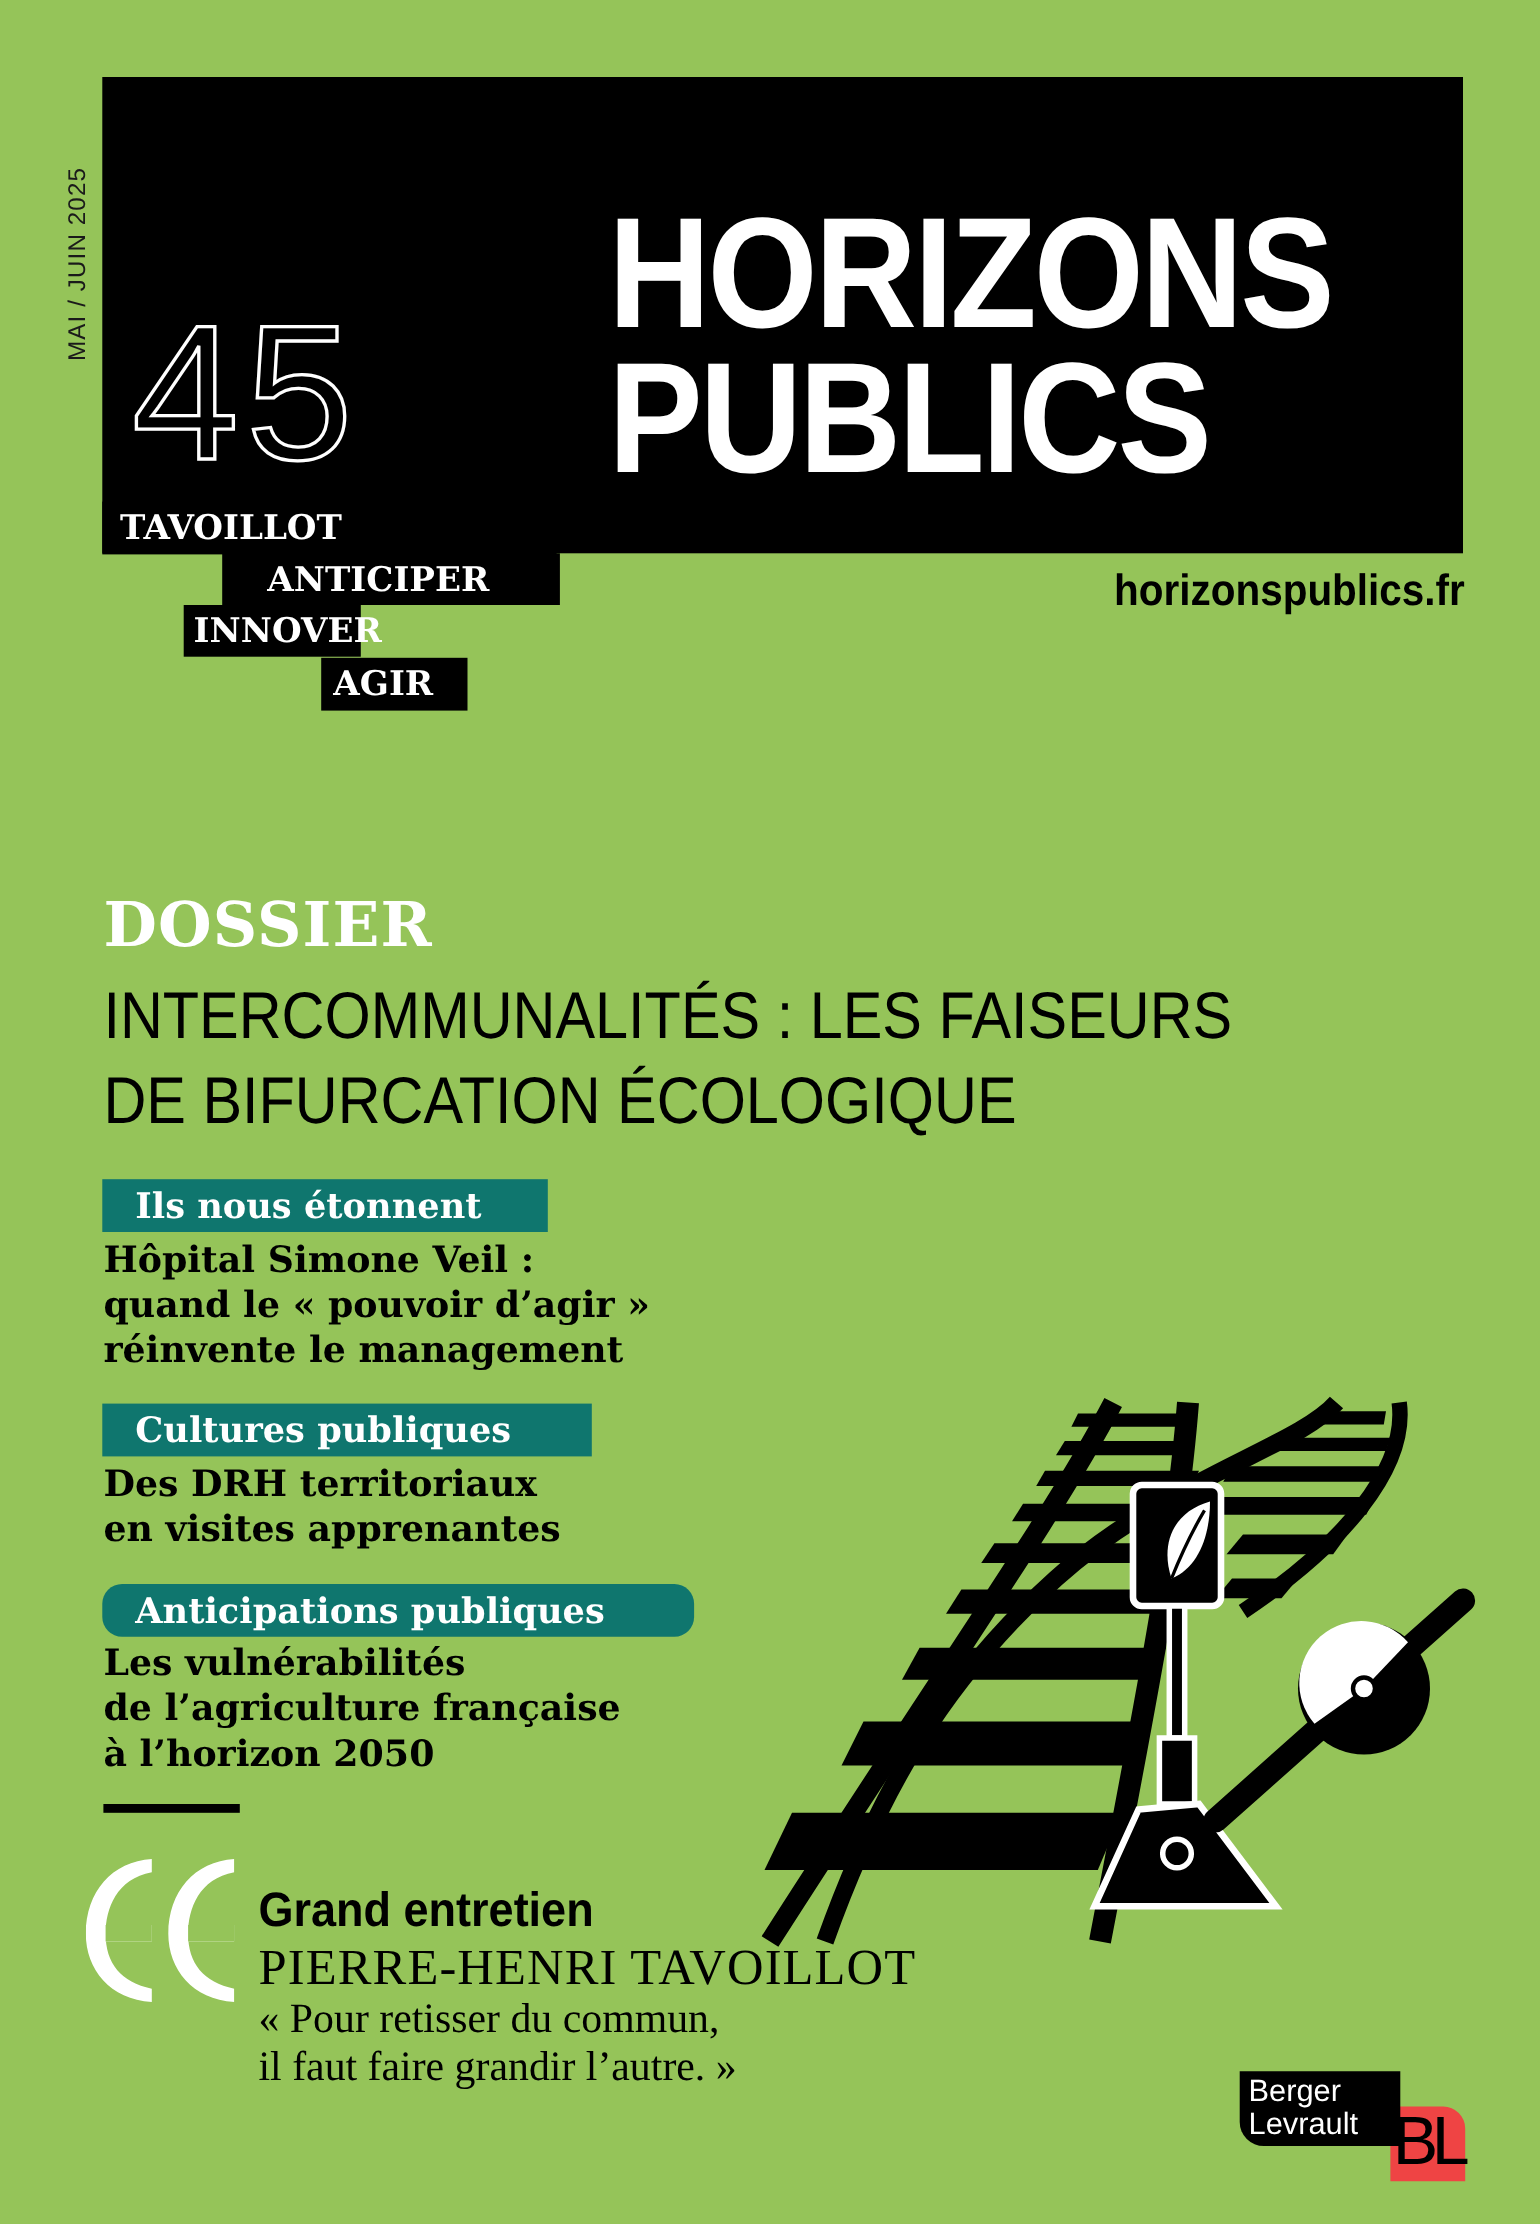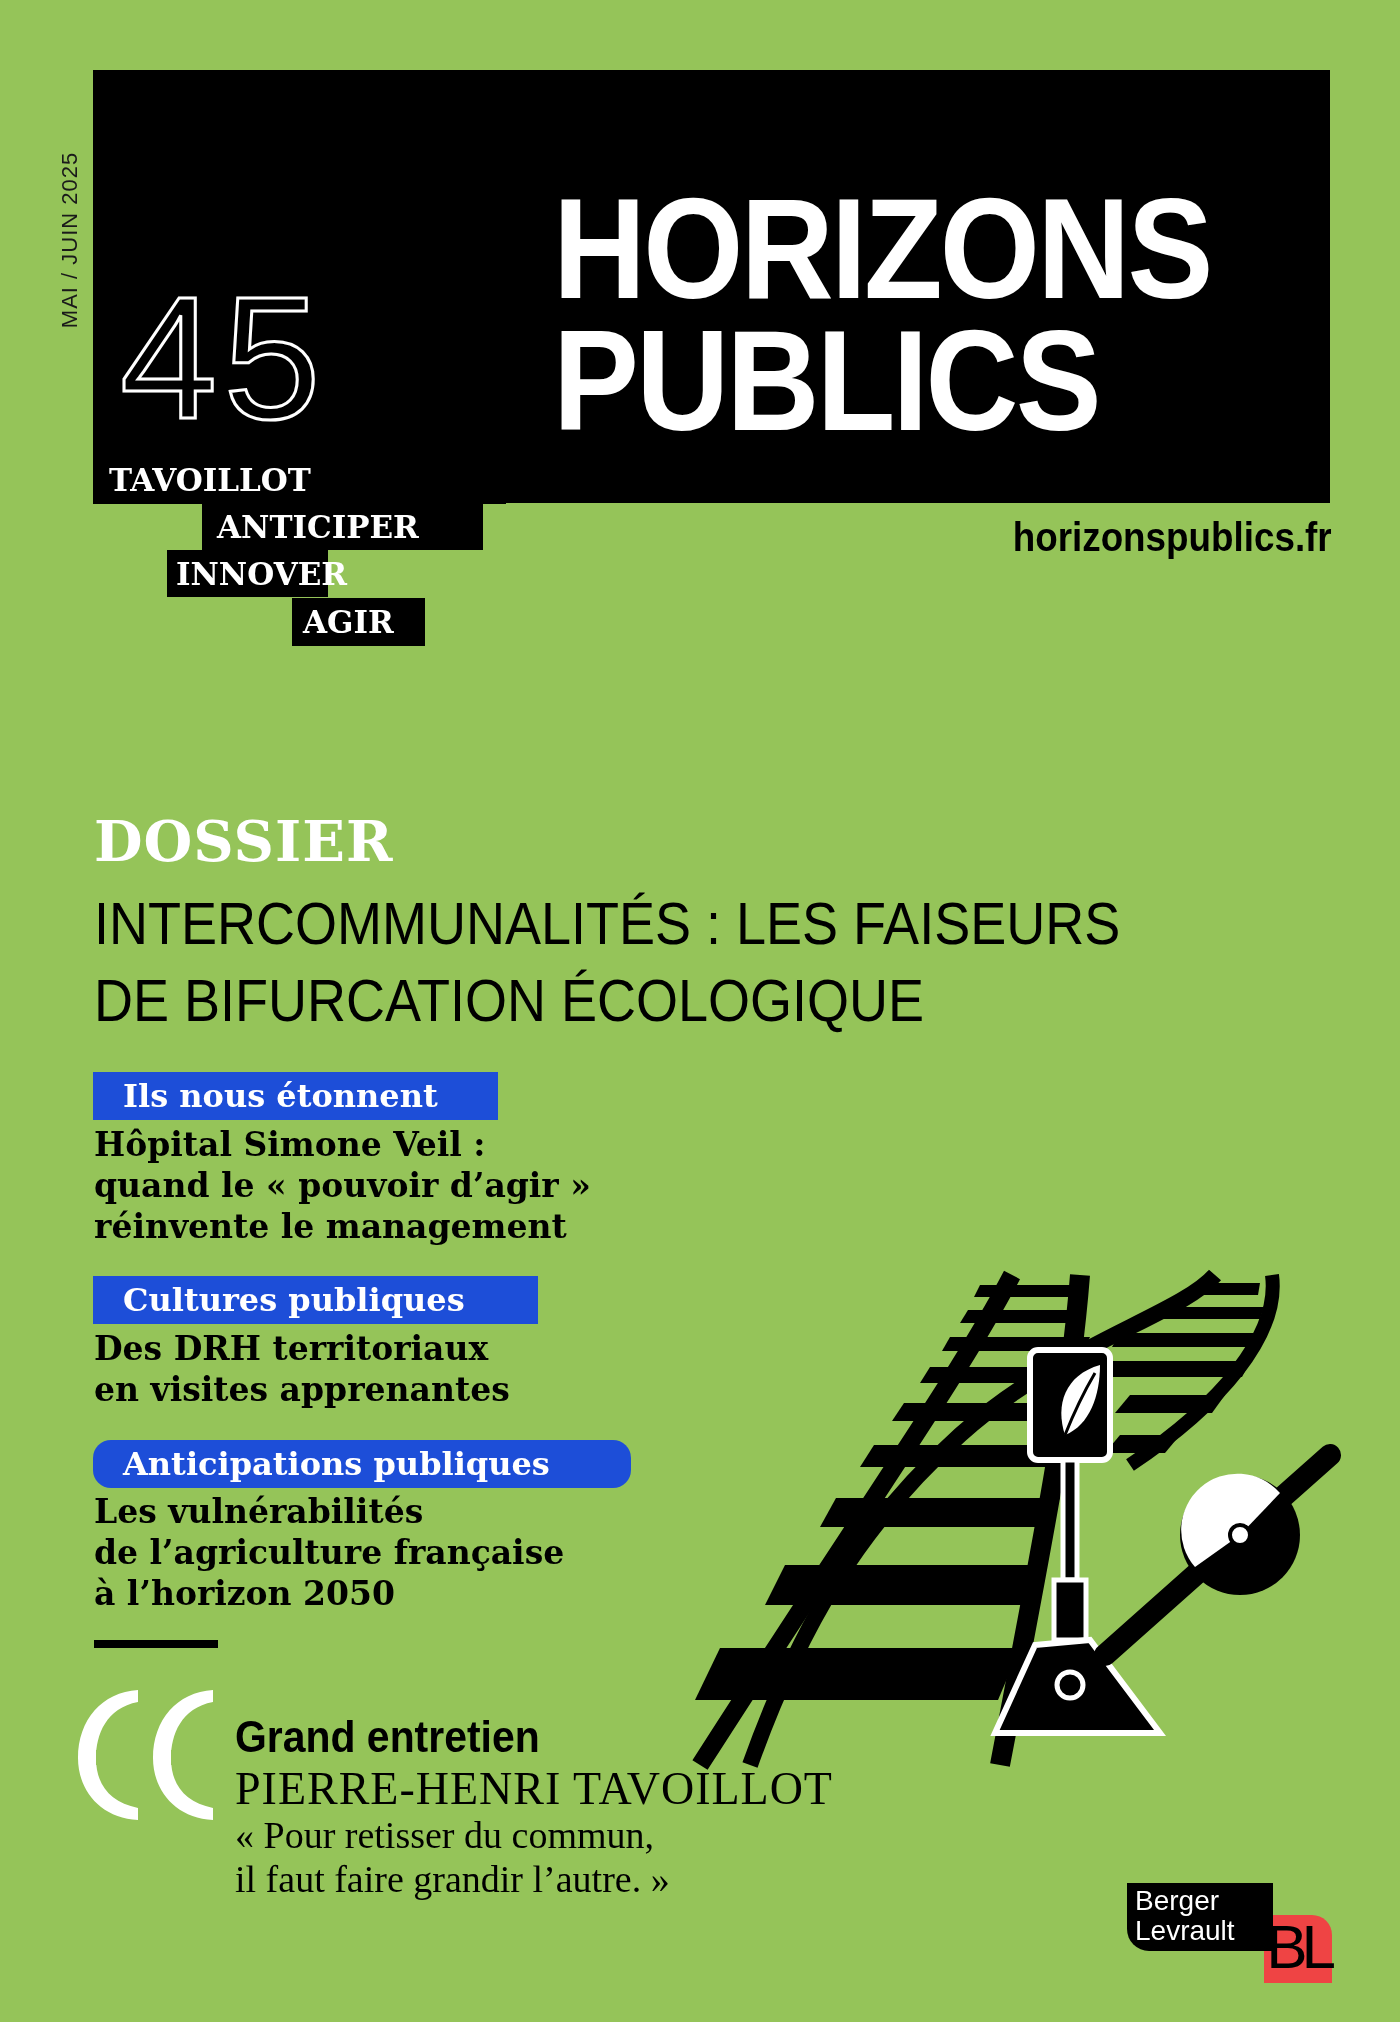--- a/index.html
+++ b/index.html
@@ -6,26 +6,26 @@
   body { width:1400px; height:2022px; background:#95c459; position:relative; overflow:hidden; font-family:"Liberation Sans", sans-serif; color:#000; }
   .abs { position:absolute; }
   .date { left:50px; top:140px; width:40px; height:200px; }
   .date span { position:absolute; left:50%; top:50%; transform:translate(-50%,-50%) rotate(-90deg); white-space:nowrap; font-size:22px; letter-spacing:1px; color:#1a1a1a; }
   .mast { left:93px; top:70px; width:1237px; height:433px; background:#000; }
   .num { left:120px; top:270px; font-family:"Liberation Sans", sans-serif; font-weight:100; font-size:175px; line-height:1; color:#000; -webkit-text-stroke:3px #fff; letter-spacing:6px; }
   .title { left:553px; top:183px; font-weight:bold; font-size:143px; line-height:132px; color:#fff; letter-spacing:-3px; transform:scaleX(0.9); transform-origin:left top; }
   .url { right:68px; top:515px; font-weight:bold; font-size:40px; transform:scaleX(0.92); transform-origin:right top; }
   .tag { background:#000; color:#fff; font-family:"DejaVu Serif", serif; font-weight:bold; font-size:31px; padding:0 14px; height:48px; line-height:48px; }
   .t1 { left:93px; top:456px; width:383px; padding-left:16px; }
-  .t2 { left:202px; top:503px; width:252px; padding-left:15px; height:47px; }
+  .t2 { left:202px; top:503px; width:252px; padding-left:41px; height:47px; }
   .t3 { left:167px; top:550px; width:138px; padding-left:9px; height:47px; }
   .t4 { left:292px; top:598px; width:108px; padding-left:11px; height:48px; }
   .dossier { left:94px; top:808px; font-family:"DejaVu Serif", serif; font-weight:bold; font-size:56px; color:#fff; letter-spacing:1px; }
   .headline { left:94px; top:885px; font-size:60px; line-height:77px; transform:scaleX(0.9); transform-origin:left top; white-space:nowrap; }
-  .sec-label { background:#1d4ed8; color:#fff; font-family:"DejaVu Serif", serif; font-weight:bold; font-size:32px; height:48px; line-height:48px; padding-left:30px; }
+  .sec-label { background:#0f766e; color:#fff; font-family:"DejaVu Serif", serif; font-weight:bold; font-size:32px; height:48px; line-height:48px; padding-left:30px; }
   .sec-text { font-family:"DejaVu Serif", serif; font-weight:bold; font-size:33px; line-height:41px; white-space:nowrap; }
   .rule { left:94px; top:1640px; width:124px; height:8px; background:#000; }
   .quote-mark { left:78px; top:1690px; width:135px; height:130px; }
   .int-title { left:235px; top:1712px; font-weight:bold; font-size:44px; transform:scaleX(0.93); transform-origin:left top; }
   .int-name { left:235px; top:1762px; font-family:"Liberation Serif", serif; font-size:46px; letter-spacing:1px; white-space:nowrap; }
   .int-quote { left:235px; top:1813px; font-family:"Liberation Serif", serif; font-size:38px; line-height:44px; white-space:nowrap; }
   .logo { left:1127px; top:1883px; width:205px; height:68px; }
   .logo-black { position:absolute; left:0; top:0; width:146px; height:68px; background:#000; border-radius:0 0 0 22px; }
   .logo-grey { position:absolute; right:0; top:0; width:68px; height:68px; background:#ef4444; border-radius:0 20px 0 0;margin-top:32px; }
   .logo-text { position:absolute; left:8px; top:3px; color:#fff; font-size:28px; line-height:30px; }

